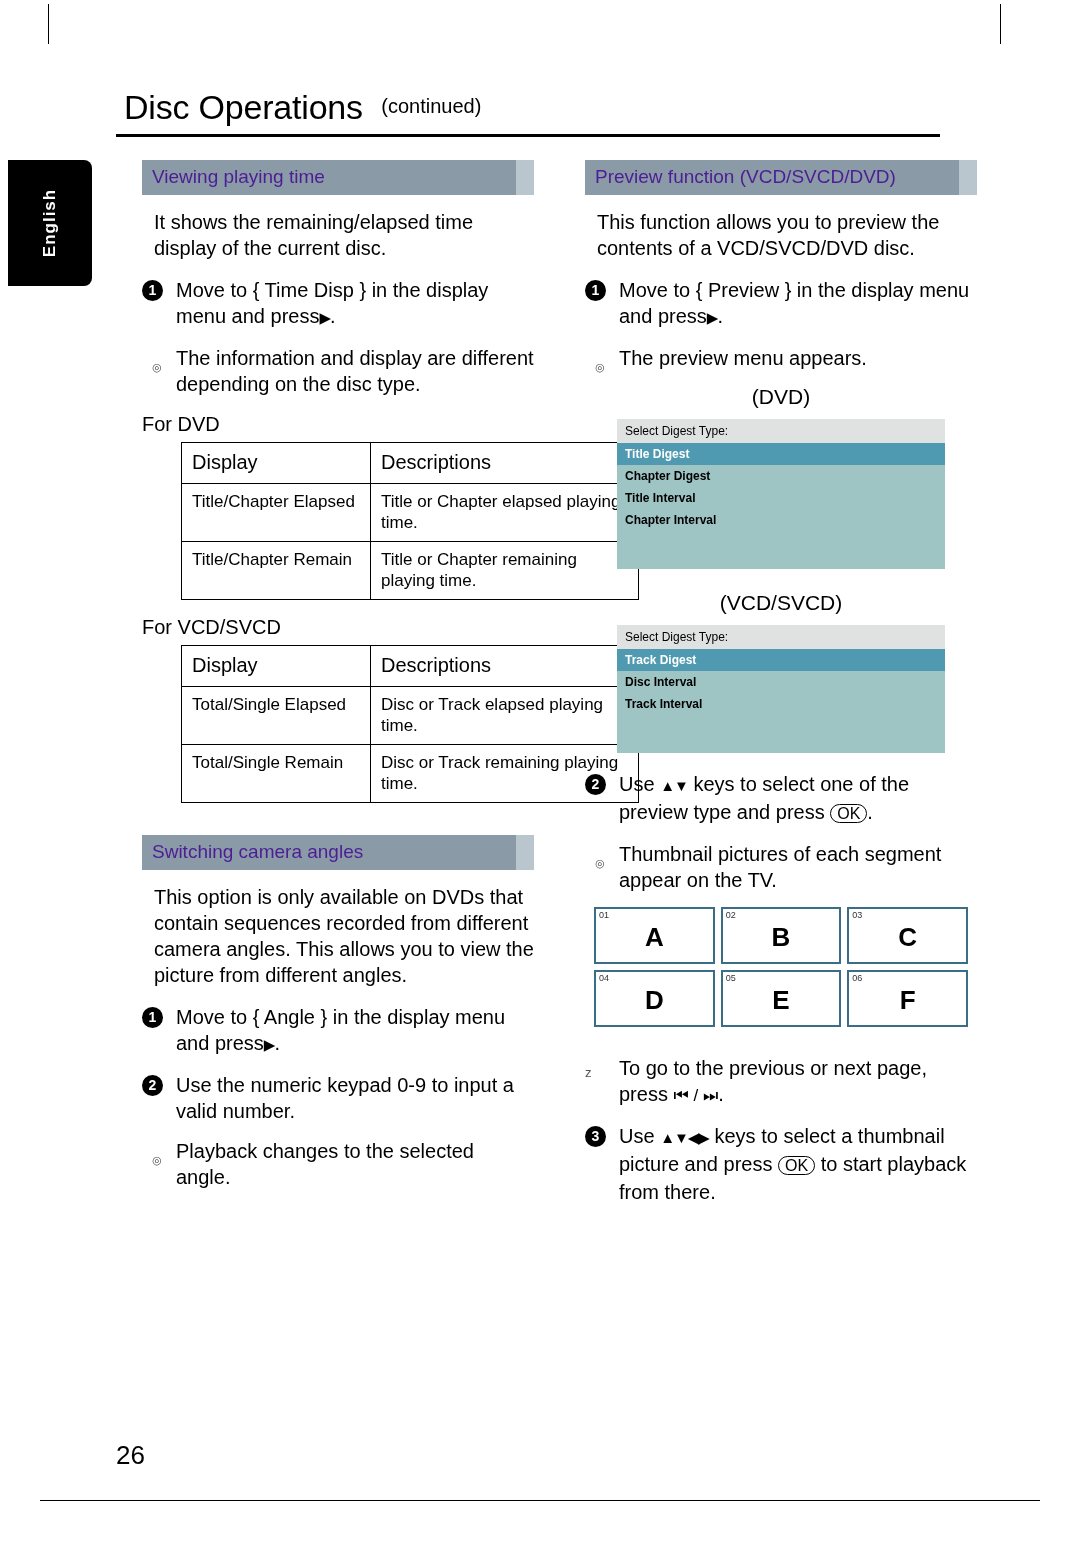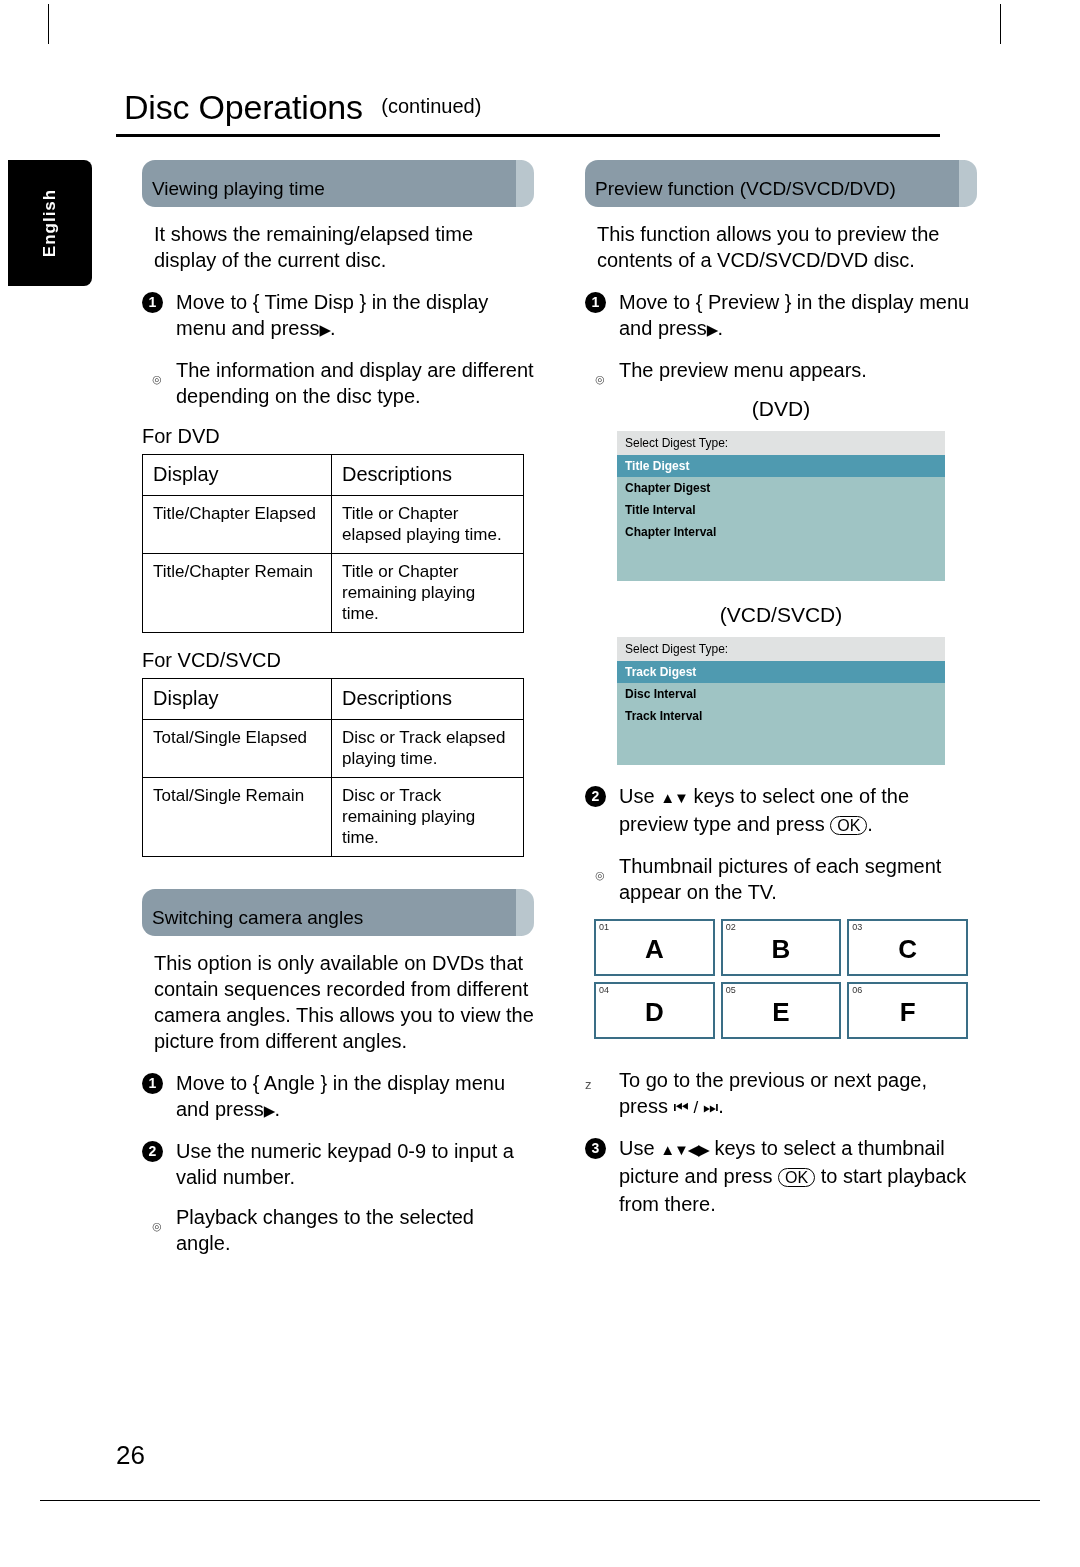--- a/index.html
+++ b/index.html
@@ -33,41 +33,40 @@
   .title-main{font-size:34px;font-weight:normal;letter-spacing:-0.2px;display:inline-block;}
   .title-cont{font-size:20px;display:inline-block;margin-left:14px;vertical-align:6px;}
   .title-rule{position:absolute;left:116px;top:134px;width:824px;height:3px;background:#000;}
 
   
   .col{position:absolute;top:160px;width:392px;}
   .col-left{left:142px;}
   .col-right{left:585px;}
 
   .sechead{
-    background:#8a9ba7;color:#000000;font-size:19px;
-    padding:18px 10px 7px 10px;margin-bottom:14px;
+    background:#8a9ba7;color:#4c1d95;font-size:19px;
+    padding:6px 10px 7px 10px;margin-bottom:14px;
     border-right:18px solid #b9c6cd;
-    border-radius:13px;
   }
 
   p.body{font-size:20px;line-height:26px;margin:0 0 16px 12px;}
 
   .step{position:relative;margin:0 0 14px 0;padding-left:34px;font-size:20px;line-height:26px;}
   .num{
     position:absolute;left:0;top:3px;width:21px;height:21px;border-radius:50%;
     background:#000;color:#fff;font-size:14px;line-height:21px;text-align:center;
     font-weight:bold;
   }
   .tip{position:relative;padding-left:34px;font-size:20px;line-height:26px;margin:0 0 14px 0;}
   .tipmark{position:absolute;left:10px;top:9px;font-size:11px;color:#444;}
 
   .subhead{font-size:20px;margin:16px 0 6px 0;}
 
   
-  table.disp{border-collapse:collapse;width:382px;margin-bottom:4px;}
+  table.disp{border-collapse:collapse;width:458px;margin-bottom:4px;margin-left:39px;}
   table.disp th,table.disp td{border:1px solid #000;vertical-align:top;}
   table.disp th{font-size:20px;font-weight:normal;text-align:left;padding:8px 10px 9px 10px;}
   table.disp td{font-size:17px;padding:7px 10px 8px 10px;line-height:21px;}
   .c1{width:168px;}
 
   
   .osd{width:328px;margin:0 auto;}
   .osd-title{background:#e0e2e2;font-size:12px;padding:5px 8px;color:#000;}
   .osd-body{background:#9fc4c4;padding:0 0 38px 0;}
   .osd-row{font-size:12px;padding:4px 8px;font-weight:bold;}

